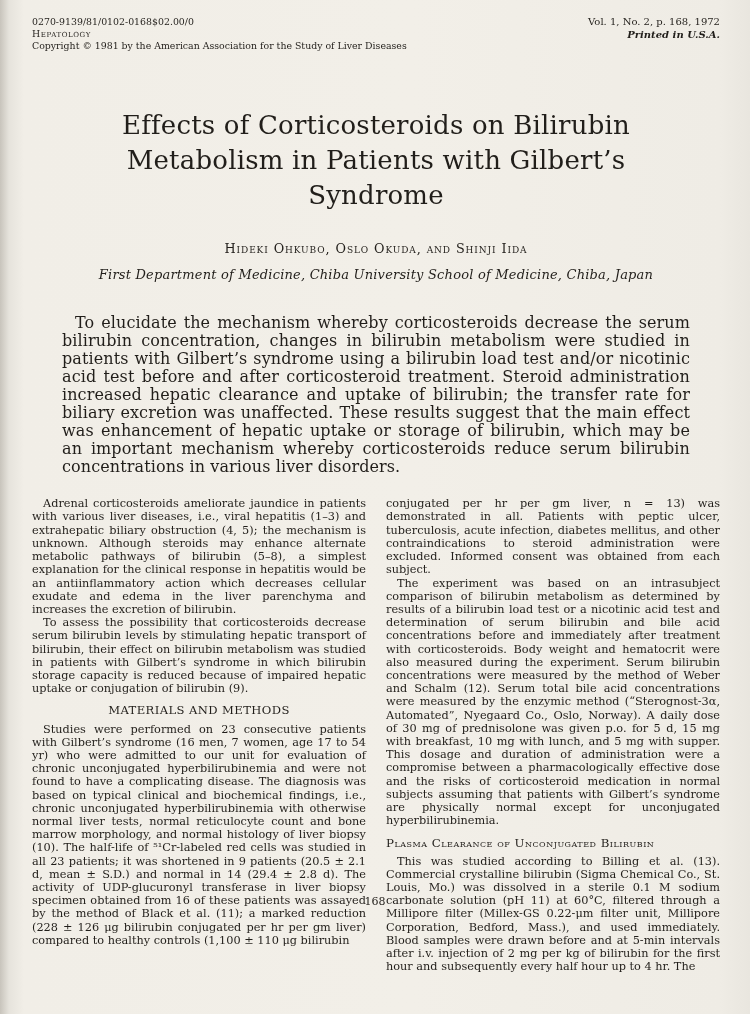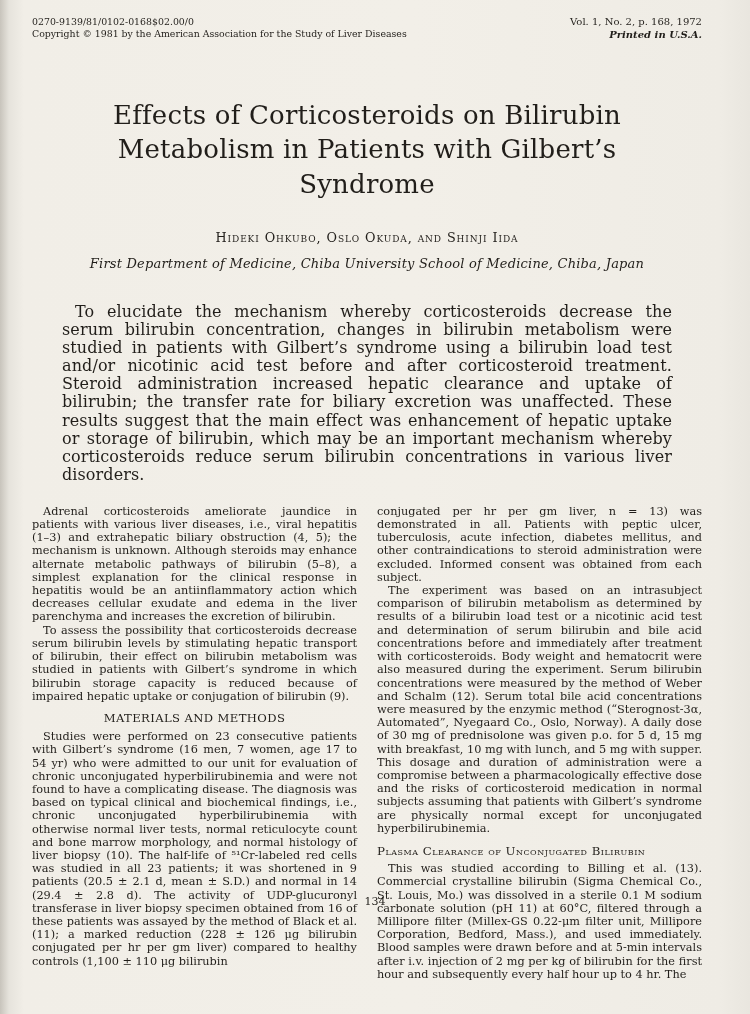--- a/index.html
+++ b/index.html
@@ -12,21 +12,21 @@
   body {
     font-family: "DejaVu Serif", "Liberation Serif", serif;
     color: #211e1a;
     background: linear-gradient(90deg, #c8c4bc 0px, #e6e3dc 9px, #f1eee7 24px, #f2efe8 55%, #efece5 96%, #e9e6df 100%);
   }
   .page {
     position: relative;
     width: 750px;
     height: 950px;
     box-sizing: border-box;
-    padding: 16px 48px 0 32px;
+    padding: 16px 30px 0 32px;
   }
   
   .hdr-row {
     display: flex;
     justify-content: space-between;
     align-items: flex-start;
     font-size: 9.4px;
     line-height: 1.28;
   }
   .hdr-left { max-width: 430px; }
@@ -105,20 +105,21 @@
   }
 </style>
 </head>
 <body>
 
 <div class="page">
 
   <div class="hdr-row">
     <div class="hdr-left">
       <div>0270-9139/81/0102-0168$02.00/0</div>
+      <div class="journal-name">Hepatology</div>
       <div>Copyright © 1981 by the American Association for the Study of Liver Diseases</div>
     </div>
     <div class="hdr-right">
       <div>Vol. 1, No. 2, p. 168, 1972</div>
       <div class="printed-line">Printed in U.S.A.</div>
     </div>
   </div>
 
   <h1 class="title">Effects of Corticosteroids on Bilirubin Metabolism in Patients with Gilbert’s Syndrome</h1>
 
@@ -136,15 +137,15 @@
       <p class="indent">Studies were performed on 23 consecutive patients with Gilbert’s syndrome (16 men, 7 women, age 17 to 54 yr) who were admitted to our unit for evaluation of chronic unconjugated hyperbilirubinemia and were not found to have a complicating disease. The diagnosis was based on typical clinical and biochemical findings, i.e., chronic unconjugated hyperbilirubinemia with otherwise normal liver tests, normal reticulocyte count and bone marrow morphology, and normal histology of liver biopsy (10). The half-life of ⁵¹Cr-labeled red cells was studied in all 23 patients; it was shortened in 9 patients (20.5 ± 2.1 d, mean ± S.D.) and normal in 14 (29.4 ± 2.8 d). The activity of UDP-glucuronyl transferase in liver biopsy specimen obtained from 16 of these patients was assayed by the method of Black et al. (11); a marked reduction (228 ± 126 μg bilirubin conjugated per hr per gm liver) compared to healthy controls (1,100 ± 110 μg bilirubin</p>
     </div>
     <div class="col">
       <p>conjugated per hr per gm liver, n = 13) was demonstrated in all. Patients with peptic ulcer, tuberculosis, acute infection, diabetes mellitus, and other contraindications to steroid administration were excluded. Informed consent was obtained from each subject.</p>
       <p class="indent">The experiment was based on an intrasubject comparison of bilirubin metabolism as determined by results of a bilirubin load test or a nicotinic acid test and determination of serum bilirubin and bile acid concentrations before and immediately after treatment with corticosteroids. Body weight and hematocrit were also measured during the experiment. Serum bilirubin concentrations were measured by the method of Weber and Schalm (12). Serum total bile acid concentrations were measured by the enzymic method (“Sterognost-3α, Automated”, Nyegaard Co., Oslo, Norway). A daily dose of 30 mg of prednisolone was given p.o. for 5 d, 15 mg with breakfast, 10 mg with lunch, and 5 mg with supper. This dosage and duration of administration were a compromise between a pharmacologically effective dose and the risks of corticosteroid medication in normal subjects assuming that patients with Gilbert’s syndrome are physically normal except for unconjugated hyperbilirubinemia.</p>
       <h3 class="subsec-heading">Plasma Clearance of Unconjugated Bilirubin</h3>
       <p class="indent">This was studied according to Billing et al. (13). Commercial crystalline bilirubin (Sigma Chemical Co., St. Louis, Mo.) was dissolved in a sterile 0.1 M sodium carbonate solution (pH 11) at 60°C, filtered through a Millipore filter (Millex-GS 0.22-μm filter unit, Millipore Corporation, Bedford, Mass.), and used immediately. Blood samples were drawn before and at 5-min intervals after i.v. injection of 2 mg per kg of bilirubin for the first hour and subsequently every half hour up to 4 hr. The</p>
     </div>
   </div>
 
-  <div class="page-number">134</div>
+  <div class="page-number">168</div>
 
 </div>
 
 </body></html>

